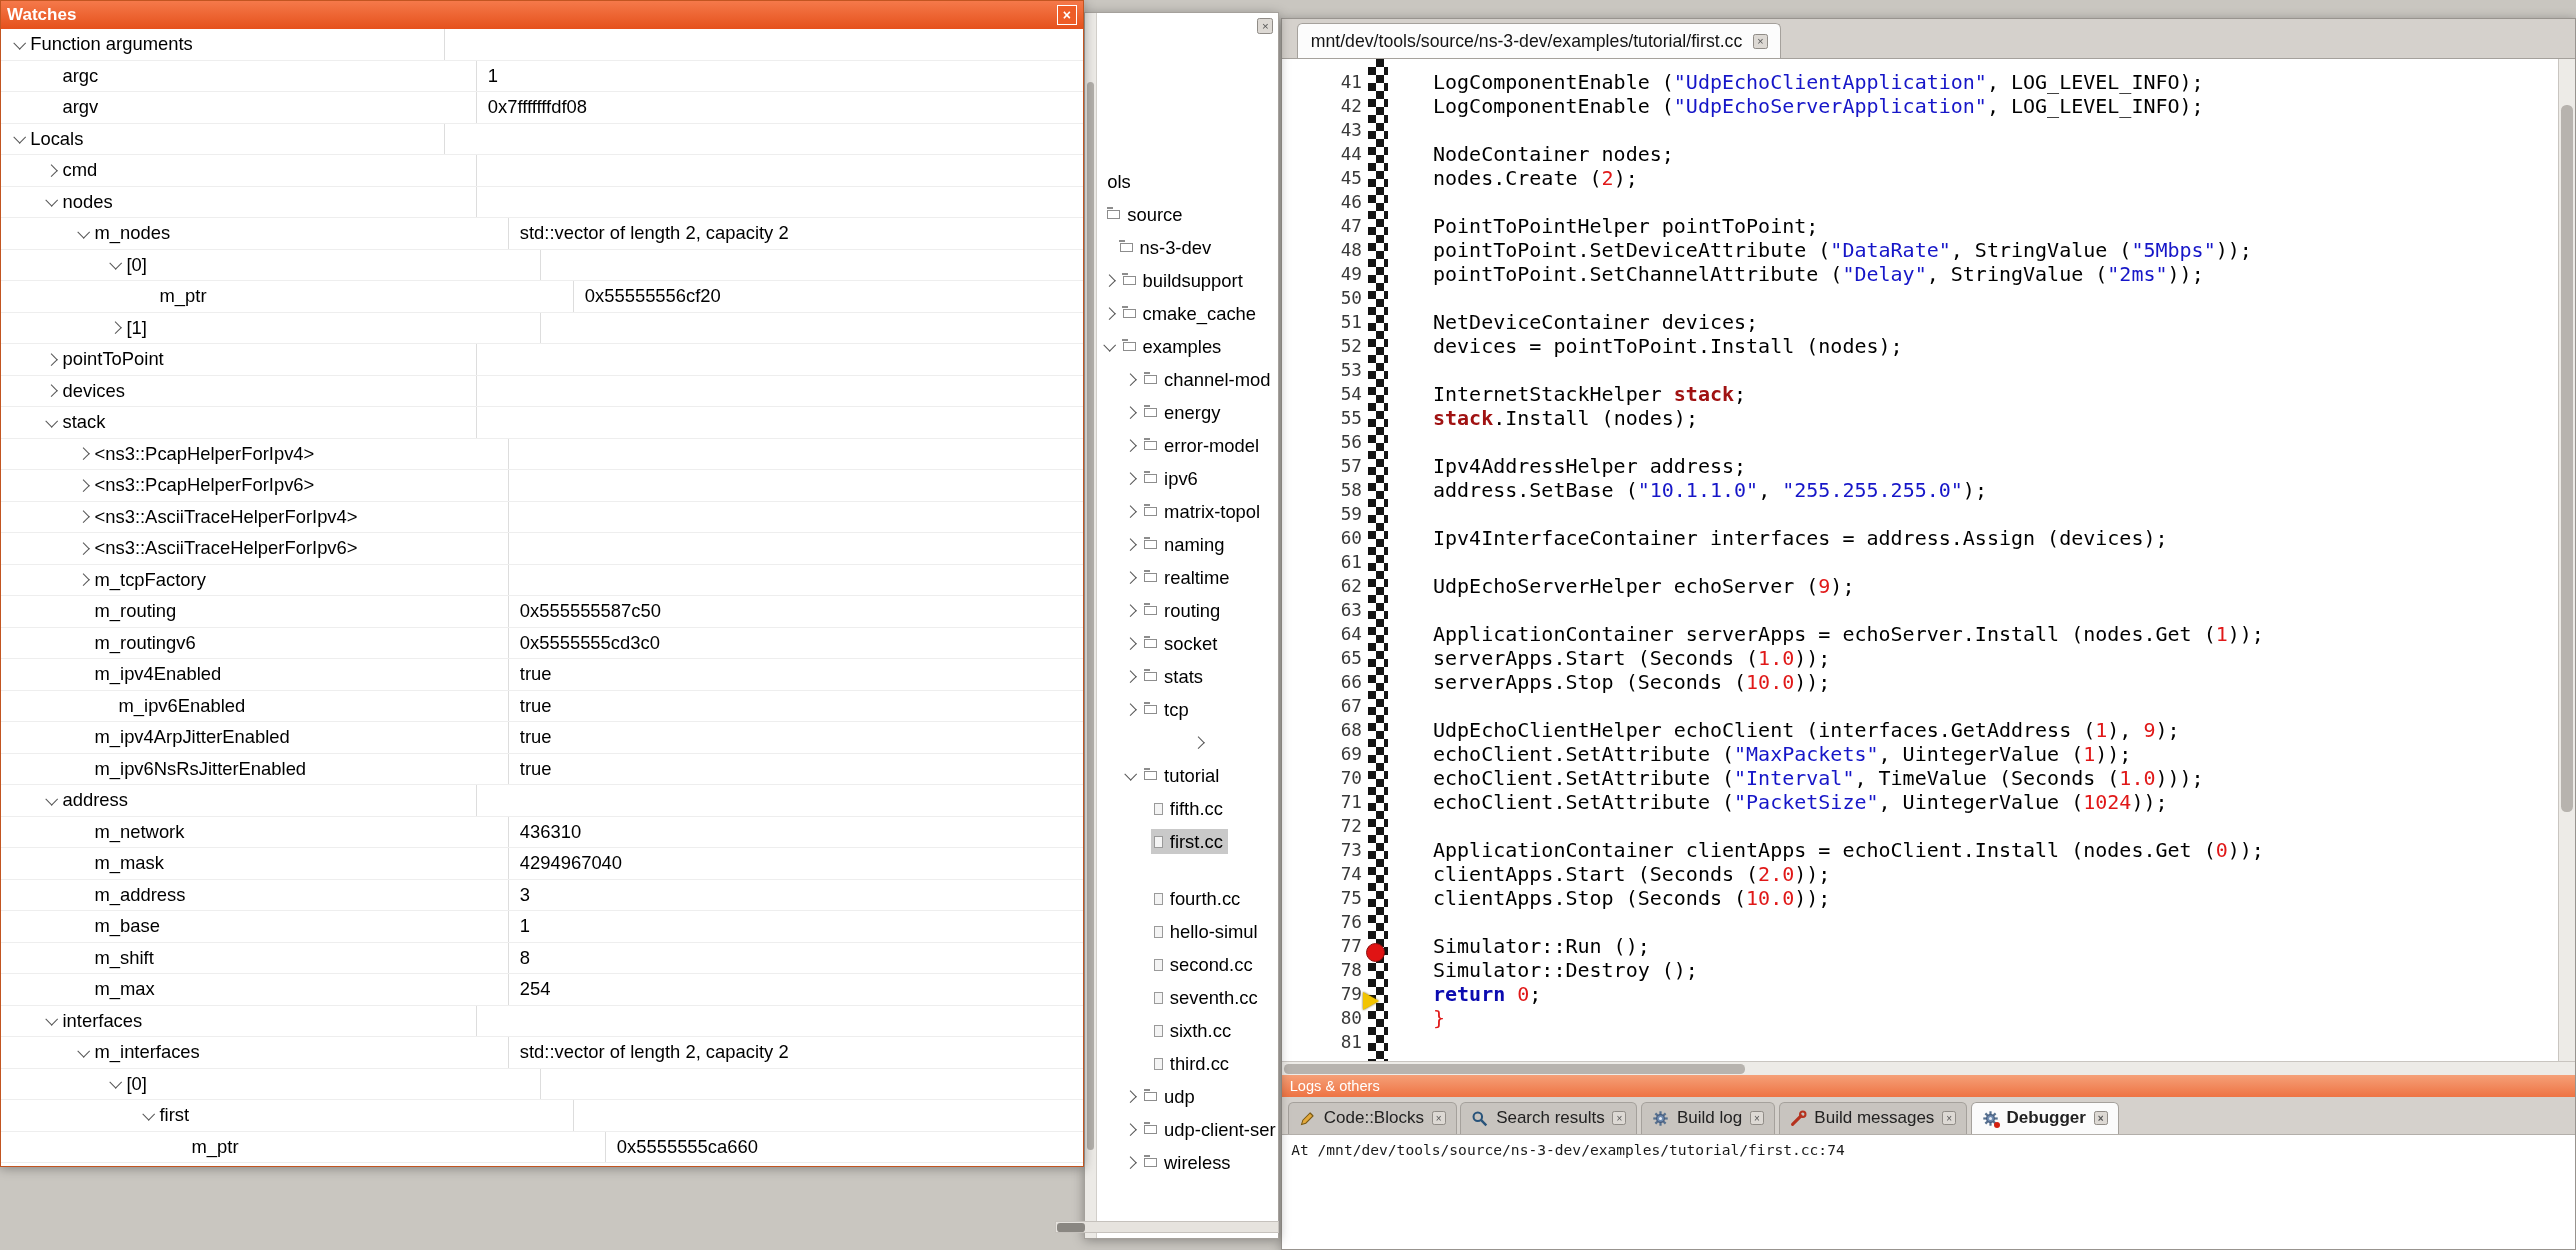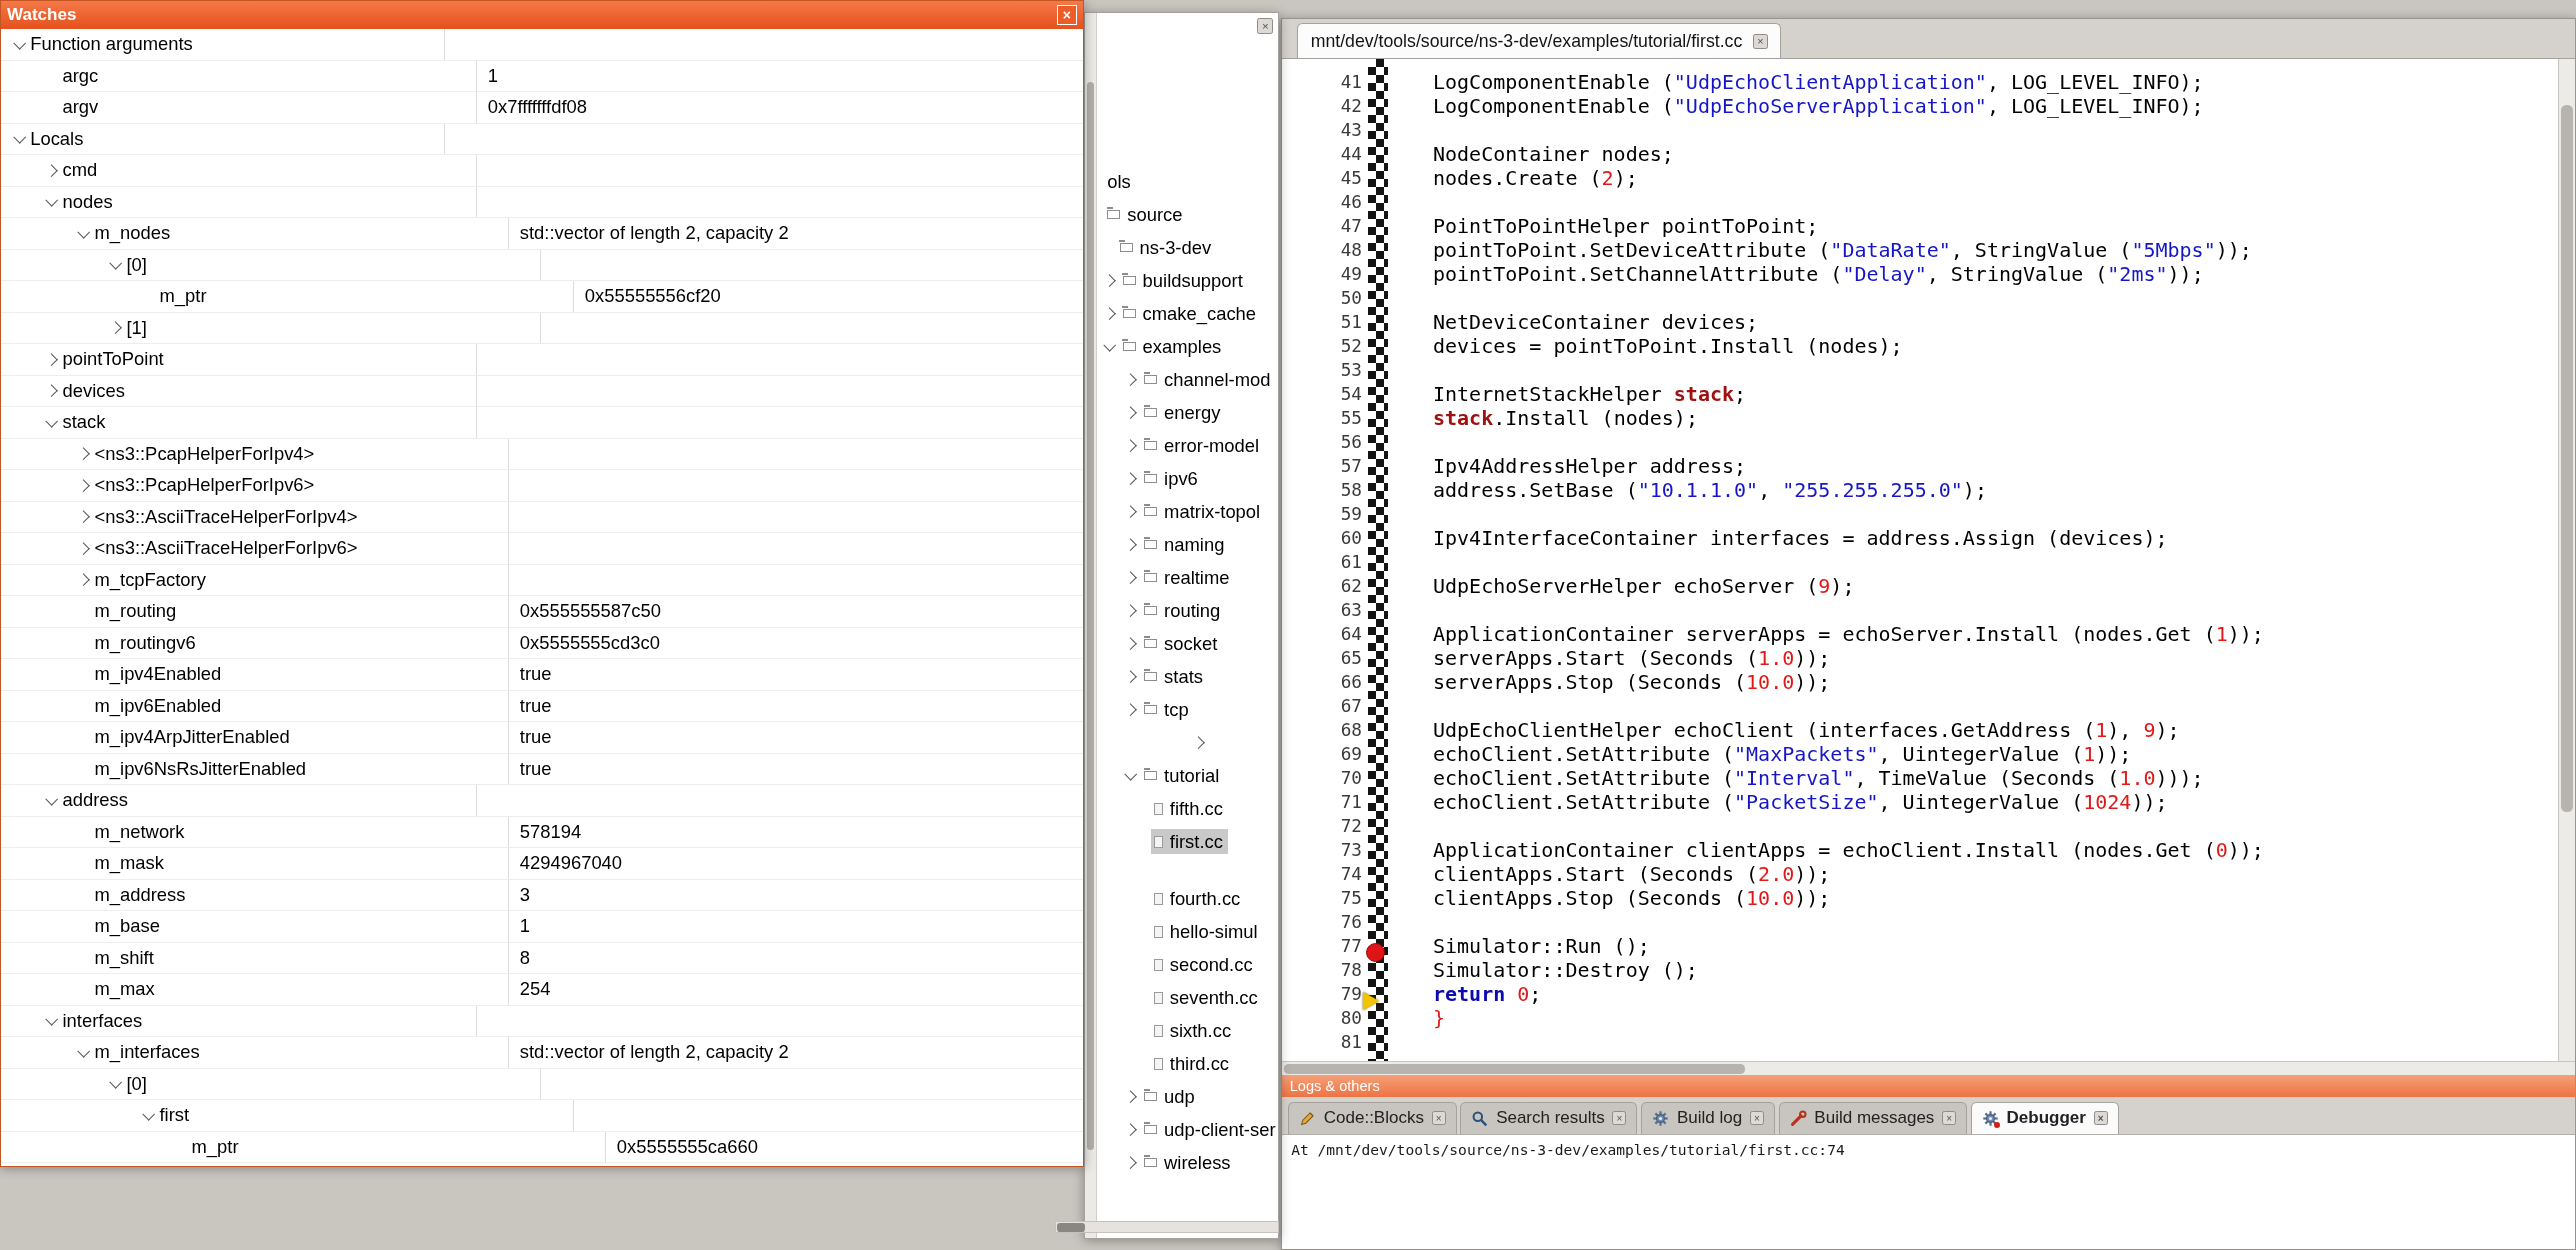--- a/index.html
+++ b/index.html
@@ -302,21 +302,21 @@
         <div class="wt-row">
           <div class="wt-name" style="padding-left: 72px;">
             <span class="chevbox"></span>
             <span class="wt-label">m_ipv4Enabled</span>
           </div>
           <div class="wt-value">
             <span>true</span>
           </div>
         </div>
         <div class="wt-row">
-          <div class="wt-name" style="padding-left: 72px;">
+          <div class="wt-name" style="padding-left: 72px; gap: 24px;">
             <span class="chevbox"></span>
             <span class="wt-label">m_ipv6Enabled</span>
           </div>
           <div class="wt-value">
             <span>true</span>
           </div>
         </div>
         <div class="wt-row">
           <div class="wt-name" style="padding-left: 72px;">
             <span class="chevbox"></span>
@@ -345,21 +345,21 @@
           <div class="wt-value">
             <span></span>
           </div>
         </div>
         <div class="wt-row">
           <div class="wt-name" style="padding-left: 72px;">
             <span class="chevbox"></span>
             <span class="wt-label">m_network</span>
           </div>
           <div class="wt-value">
-            <span>578194</span>
+            <span>436310</span>
           </div>
         </div>
         <div class="wt-row">
           <div class="wt-name" style="padding-left: 72px;">
             <span class="chevbox"></span>
             <span class="wt-label">m_mask</span>
           </div>
           <div class="wt-value">
             <span>4294967040</span>
           </div>

